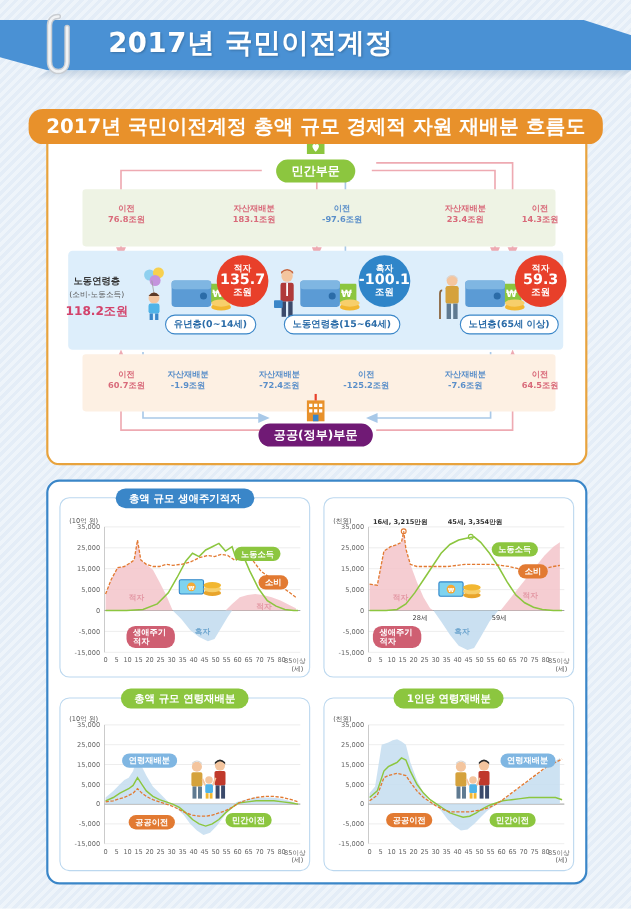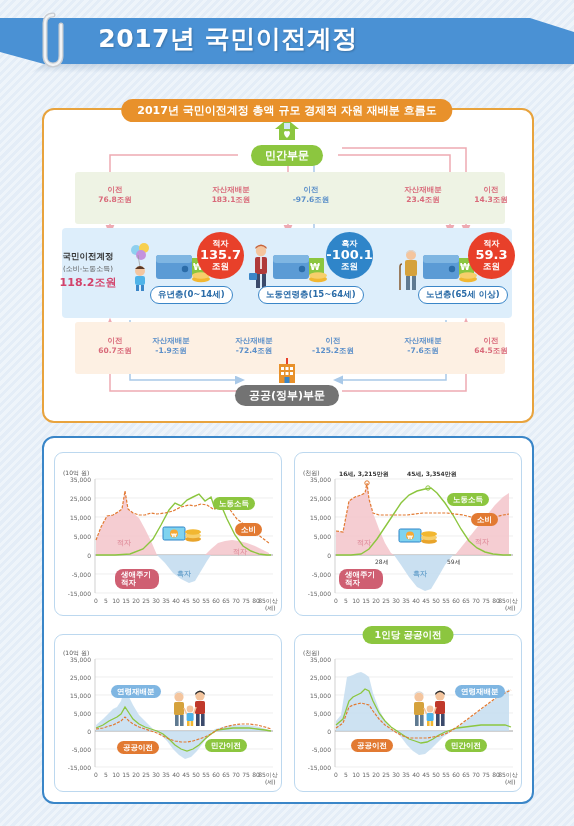--- a/index.html
+++ b/index.html
@@ -40,35 +40,35 @@
   }
 
   
   .flow-panel {
     position: absolute; left: 42px; top: 108px; width: 492px; height: 315px;
     border: 2px solid #e8a33d; border-radius: 12px; background: #ffffff;
   }
   .flow-title {
     position: absolute; left: 50%; top: 99px; transform: translateX(-50%);
     background: #e8912b; color: #fff; border-radius: 13px;
-    padding: 4px 16px; font-size: 11px; font-weight: bold;
+    padding: 4px 16px; font-size: 18px; font-weight: bold;
     white-space: nowrap; z-index: 10;
   }
 
   
   .node-private {
     position: absolute; left: 50%; top: 145px; transform: translateX(-50%);
     background: #8cc63f; color: #fff; border-radius: 11px;
     padding: 3px 14px; font-size: 11px; font-weight: bold; z-index: 8;
   }
   .house-icon { position: absolute; left: 50%; top: 118px; transform: translateX(-50%); z-index: 8; }
 
   .node-public {
     position: absolute; left: 50%; top: 385px; transform: translateX(-50%);
-    background: #737373; color: #fff; border-radius: 11px;
+    background: #701a75; color: #fff; border-radius: 11px;
     padding: 3px 14px; font-size: 11px; font-weight: bold; z-index: 8;
   }
   .gov-icon { position: absolute; left: 50%; top: 358px; transform: translateX(-50%); z-index: 8; }
 
   
   .band-top {
     position: absolute; left: 75px; top: 172px; width: 430px; height: 52px;
     background: #eef3e4; border-radius: 3px;
   }
   .band-bottom {
@@ -269,21 +269,21 @@
 <div class="flowlbl blue" style="left:392px;top:336px;width:62px;">
   <span>자산재배분</span><br>
   <span>-7.6조원</span>
 </div>
 <div class="flowlbl pink" style="left:462px;top:336px;width:58px;">
   <span>이전</span><br>
   <span>64.5조원</span>
 </div>
 
 <div class="lcd-label">
-  <span>국민이전계정</span><br>
+  <span>노동연령층</span><br>
   <span class="sub">(소비-노동소득)</span><br>
   <span class="val">118.2조원</span>
 </div>
 
 <svg style="position:absolute;left:130px;top:243px;" width="22" height="48" viewBox="0 0 22 48">
   <circle cx="6" cy="7" r="5" fill="#8ed0ef"></circle>
     <circle cx="14" cy="5" r="5" fill="#f7d04f"></circle>
     <circle cx="11" cy="12" r="5" fill="#c493dd"></circle>
   <path d="M8 12 L10 24" stroke="#999" stroke-width="0.7" fill="none"></path>
   <circle cx="10" cy="28" r="5" fill="#f4c6a0"></circle>
@@ -353,20 +353,21 @@
 <div class="agebox" style="left:418px;top:286px;">노년층(65세 이상)</div>
 <div class="bubble red" style="left:468px;top:232px;">
   <span class="t1">적자</span>
   <span class="t2">59.3</span>
   <span class="t3">조원</span>
 </div>
 
 <div class="chart-panel"></div>
 
 <div class="chart-card" style="left:54px;top:452px;width:228px;height:164px;">
+  <div class="chart-cap blue">총액 규모 생애주기적자</div>
   <div class="yunit" style="left:8px;top:16px;">(10억 원)</div>
   <svg style="position:absolute;left:0;top:0;width:228px;height:164px;" viewBox="0 0 228 164">
     <g stroke="#e3e3e3" stroke-width="0.6">
       <line x1="40" y1="26" x2="218" y2="26"></line>
         <line x1="40" y1="45" x2="218" y2="45"></line>
       <line x1="40" y1="64" x2="218" y2="64"></line>
         <line x1="40" y1="83" x2="218" y2="83"></line>
       <line x1="40" y1="102" x2="218" y2="102"></line>
         <line x1="40" y1="121" x2="218" y2="121"></line>
       <line x1="40" y1="140" x2="218" y2="140"></line>
@@ -490,20 +491,21 @@
   <div class="anno-age" style="left:152px;top:105px;">59세</div>
   <div class="innertext" style="left:62px;top:85px;color:#e49aa6;">적자</div>
   <div class="innertext" style="left:180px;top:84px;color:#e49aa6;">적자</div>
   <div class="innertext" style="left:118px;top:116px;color:#6fa6cf;">흑자</div>
   <div class="pill green" style="left:152px;top:40px;">노동소득</div>
   <div class="pill orange" style="left:176px;top:60px;">소비</div>
   <div class="pill pinkred" style="left:44px;top:116px;width:44px;">생애주기<br>적자</div>
 </div>
 
 <div class="chart-card" style="left:54px;top:634px;width:228px;height:158px;">
+  <div class="chart-cap green">총액 규모 연령재배분</div>
   <div class="yunit" style="left:8px;top:14px;">(10억 원)</div>
   <svg style="position:absolute;left:0;top:0;width:228px;height:158px;" viewBox="0 0 228 158">
     <g stroke="#e3e3e3" stroke-width="0.6">
       <line x1="40" y1="24" x2="218" y2="24"></line>
         <line x1="40" y1="42" x2="218" y2="42"></line>
       <line x1="40" y1="60" x2="218" y2="60"></line>
         <line x1="40" y1="78" x2="218" y2="78"></line>
       <line x1="40" y1="96" x2="218" y2="96"></line>
         <line x1="40" y1="114" x2="218" y2="114"></line>
       <line x1="40" y1="132" x2="218" y2="132"></line>
@@ -561,21 +563,21 @@
   <div class="xtick" style="left:184px;top:136px;width:14px;">75</div>
   <div class="xtick" style="left:194px;top:136px;width:14px;">80</div>
   <div class="xtick" style="left:202px;top:136px;width:22px;">85이상</div>
   <div class="xunit" style="left:210px;top:143px;">(세)</div>
   <div class="pill lblue" style="left:56px;top:50px;">연령재배분</div>
   <div class="pill orange" style="left:62px;top:106px;">공공이전</div>
   <div class="pill green" style="left:150px;top:104px;">민간이전</div>
 </div>
 
 <div class="chart-card" style="left:294px;top:634px;width:228px;height:158px;">
-  <div class="chart-cap green">1인당 공공이전</div>
+  <div class="chart-cap green">1인당 연령재배분</div>
   <div class="yunit" style="left:8px;top:14px;">(천원)</div>
   <svg style="position:absolute;left:0;top:0;width:228px;height:158px;" viewBox="0 0 228 158">
     <g stroke="#e3e3e3" stroke-width="0.6">
       <line x1="40" y1="24" x2="218" y2="24"></line>
         <line x1="40" y1="42" x2="218" y2="42"></line>
       <line x1="40" y1="60" x2="218" y2="60"></line>
         <line x1="40" y1="78" x2="218" y2="78"></line>
       <line x1="40" y1="96" x2="218" y2="96"></line>
         <line x1="40" y1="114" x2="218" y2="114"></line>
       <line x1="40" y1="132" x2="218" y2="132"></line>

